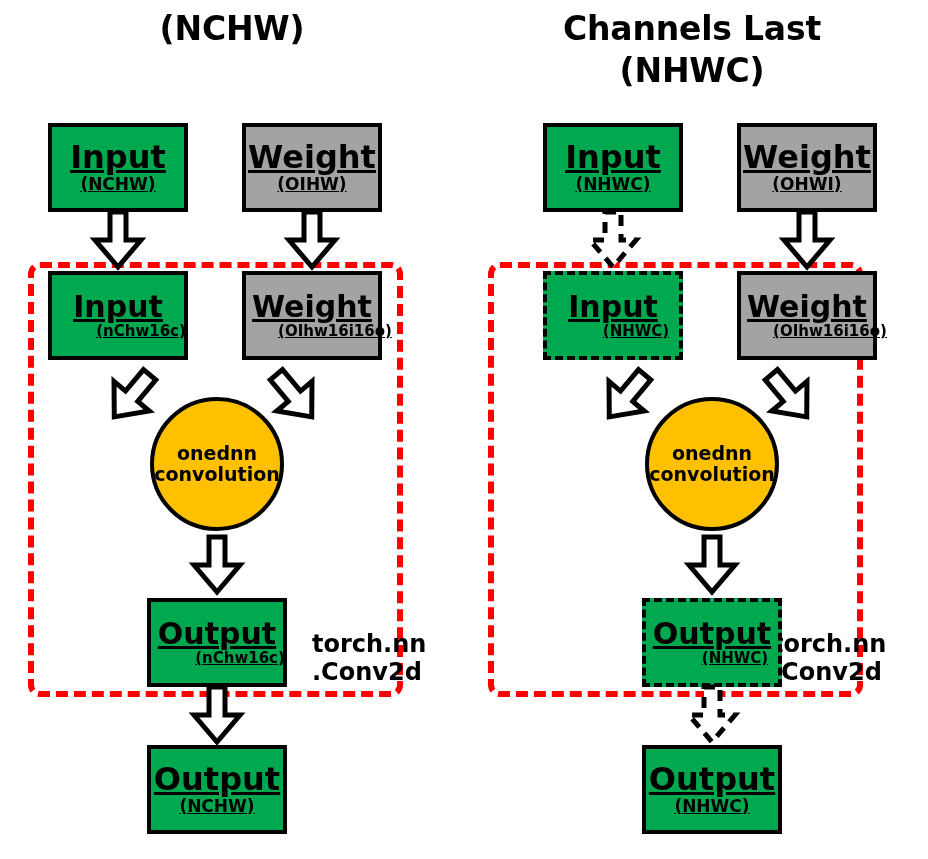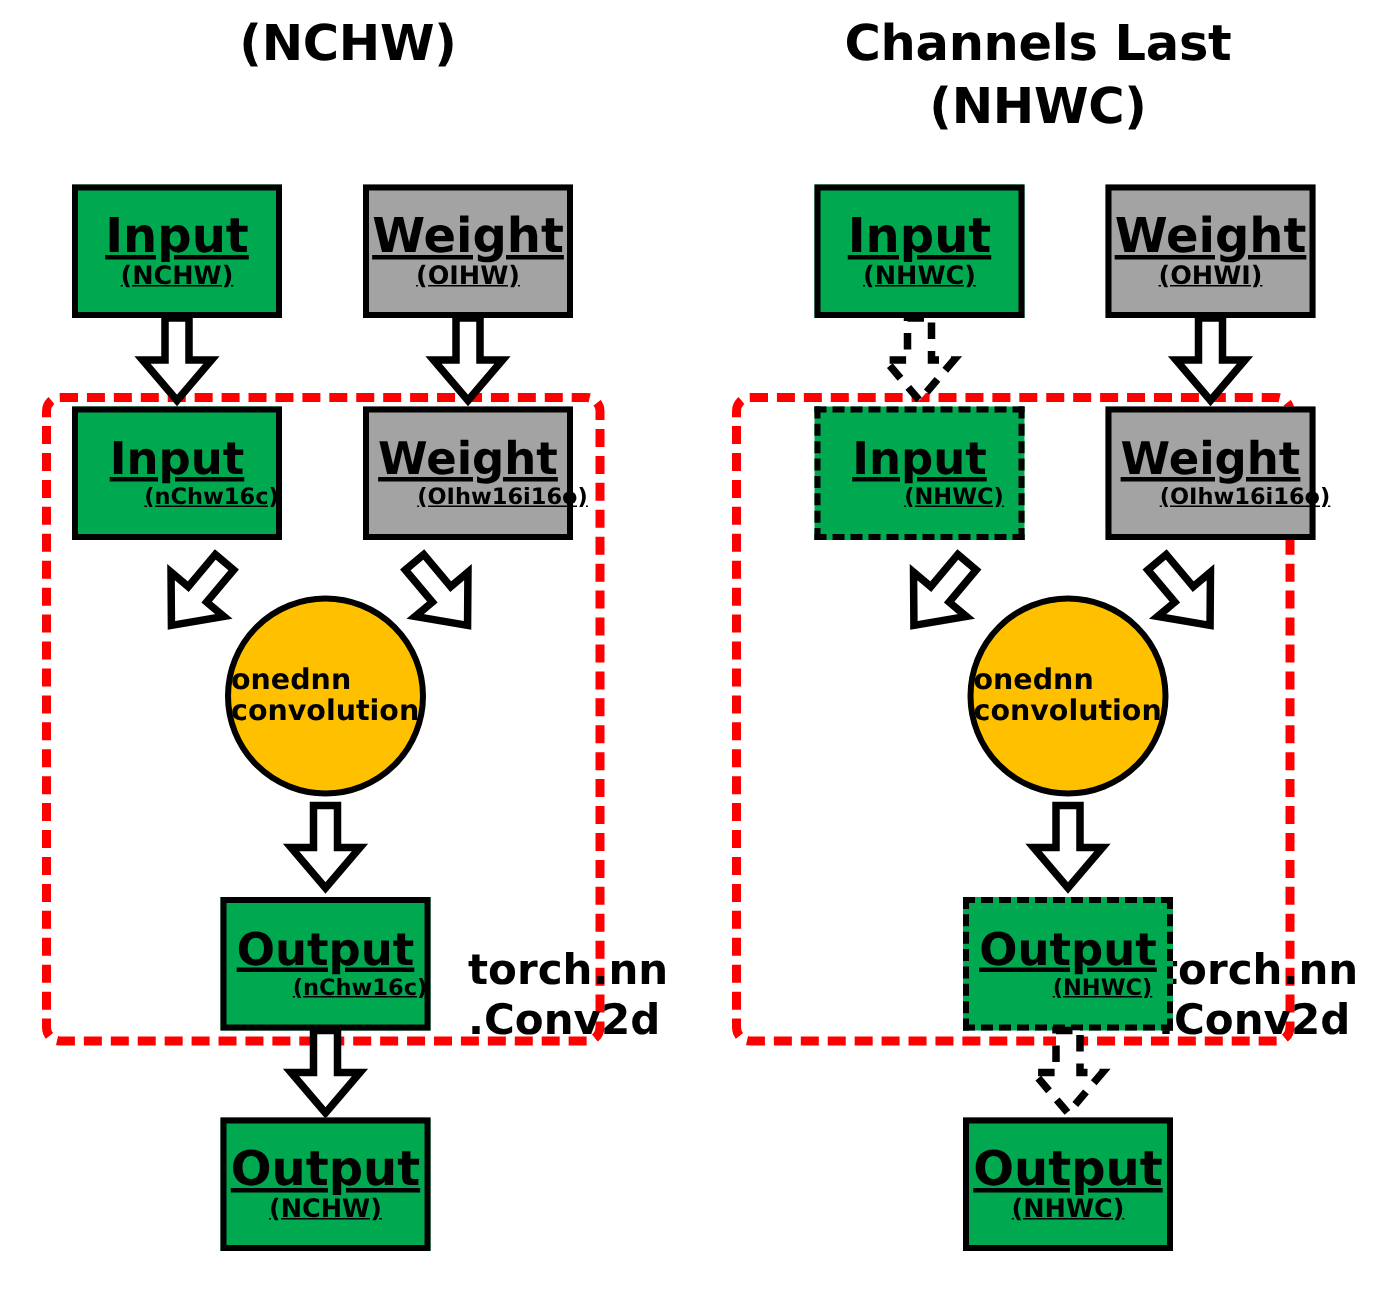--- a/index.html
+++ b/index.html
@@ -36,34 +36,34 @@
   }
   .nbox.small .t1{font-size:30px;}
   .nbox.small .t2{font-size:15px;margin-left:46px;}
   .green{background:#00A94F;}
   .blue{background:#a3a3a3;}
 
   
   .circle{
     position:absolute;border:4px solid #000;border-radius:50%;
     background:#FFC000;box-sizing:border-box;
-    display:flex;flex-direction:column;align-items:flex-start;justify-content:center;
+    display:flex;flex-direction:column;align-items:center;justify-content:center;
   }
   .circle span{
     font-weight:bold;font-size:19px;line-height:1.12;white-space:nowrap;
   }
 
   
   .redbox{
     position:absolute;box-sizing:border-box;
     border:6px dashed #FF0000;border-radius:12px;
     background:transparent;pointer-events:none;
   }
   .redlabel{
-    position:absolute;font-weight:bold;font-size:28px;line-height:1.18;
+    position:absolute;font-weight:bold;font-size:24px;line-height:1.18;
     white-space:nowrap;text-align:left;
   }
   .redlabel .l2{display:block;}
 
   
   .arrow{position:absolute;}
   svg{display:block;overflow:visible;}
 </style>
 </head>
 <body>

